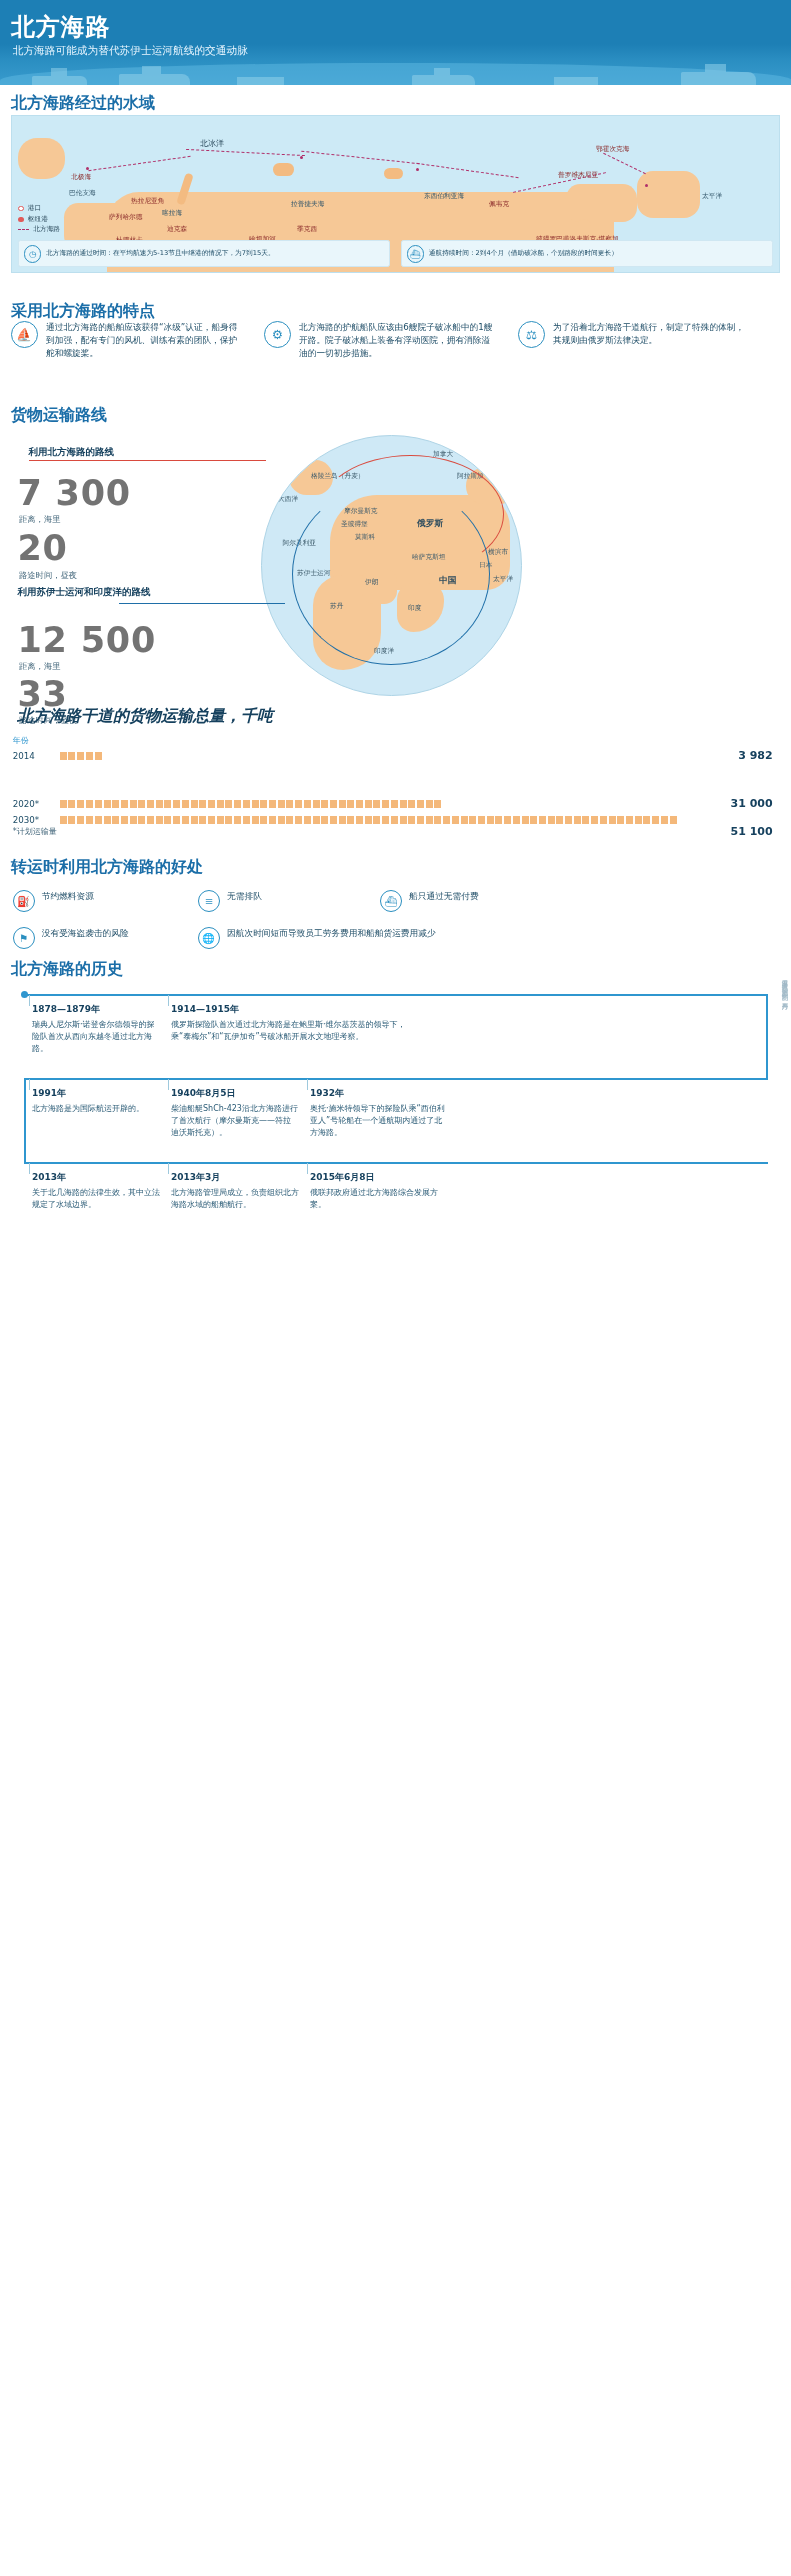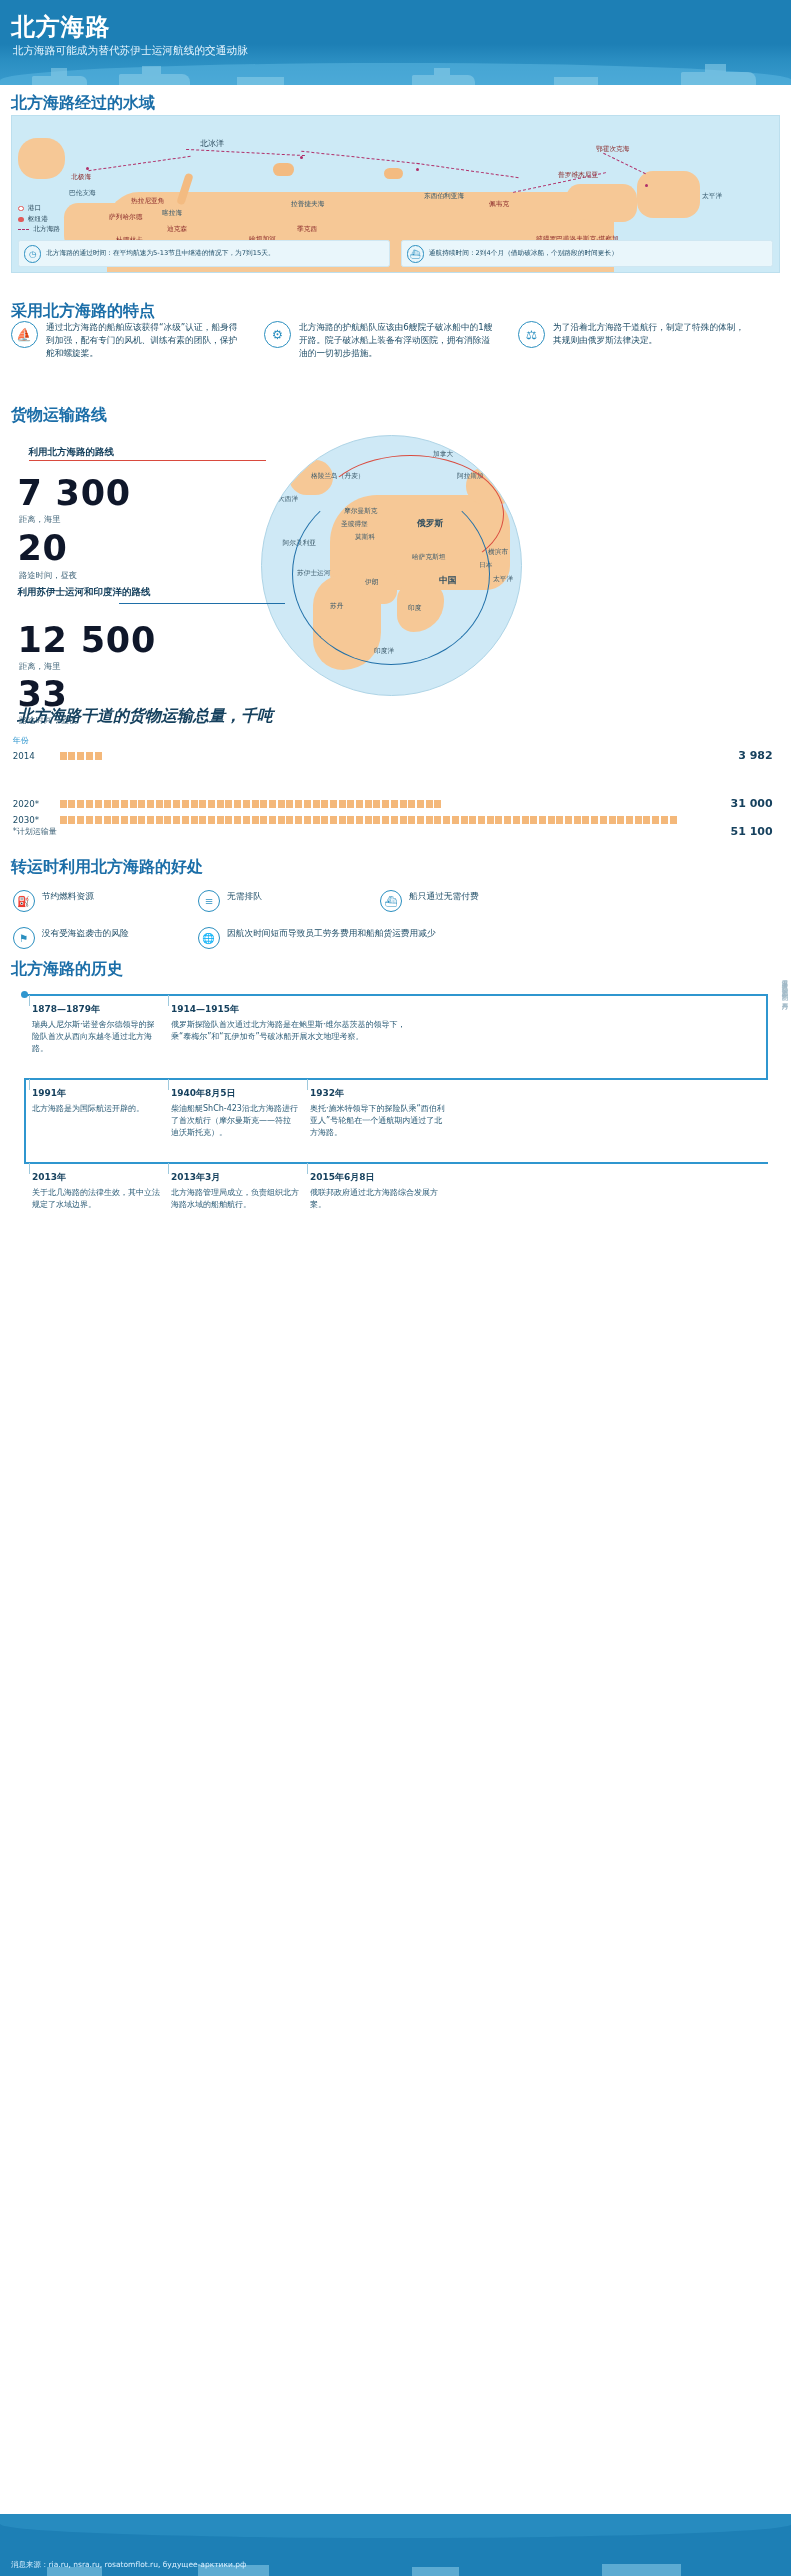--- a/index.html
+++ b/index.html
@@ -61,21 +61,21 @@
   .globe { position:absolute; left:261px; top:30px; width:261px; height:261px; border-radius:50%;
      background:#cfe9f6; border:0.8px solid #aed4e6; overflow:hidden; }
   .g-land { position:absolute; background:#f6c896; }
   .g-label { position:absolute; font-size:6.7px; color:#3d5b6b; white-space:nowrap; }
   .g-label.b { font-size:8.7px; font-weight:bold; color:#2f4d5e; }
   .g-route-red { position:absolute; border:1.6px solid #d94a3e; border-radius:50%; }
   .g-route-blue { position:absolute; border:1.6px solid #1f6fa8; border-radius:50%; }
   .lead { position:absolute; border-top:0.8px solid #d94a3e; }
   .lead-blue { position:absolute; border-top:0.8px solid #1f6fa8; }
   .route-cap { position:absolute; font-size:9.5px; font-weight:bold; color:#16415e; }
-  .bignum { position:absolute; font-size:35px; font-weight:bold; color:#0f172a; letter-spacing:0.8px; }
+  .bignum { position:absolute; font-size:35px; font-weight:bold; color:#737373; letter-spacing:0.8px; }
   .numlab { position:absolute; font-size:8.3px; color:#46697d; }
 
   
   .chart-sec { position:absolute; left:0; top:706px; width:792px; height:150px; }
   .chart-sec .sec-title { position:absolute; left:17px; top:0;font-style:italic; }
   .chart-sec .yearlab { position:absolute; left:12.7px; top:28.5px; font-size:8px; color:#2f96cf; }
   .bar-row { position:absolute; height:12px; left:12.7px; width:760px; }
   .bar-row .ylab { position:absolute; left:0; top:0.8px; font-size:8.7px; color:#1d4c66; width:43px; }
   .bar-track { position:absolute; left:47px; top:1.6px; height:8.7px; }
   .seg { position:absolute; top:0; width:7.1px; height:8.7px; background:#f4b87a; }
@@ -495,25 +495,15 @@
       <div class="t">北方海路管理局成立，负责组织北方海路水域的船舶航行。</div>
     </div>
     <div class="ev" style="left:310px;top:209px;width:142px;">
       <span class="y">2015年6月8日</span>
       <div class="t">俄联邦政府通过北方海路综合发展方案。</div>
     </div>
   </div>
 
   <div class="credit">俄罗斯卫星通讯社  信息图表   制图：周丹丹</div>
 
-  <div class="footer">
-    <div class="wave"></div>
-    <div class="ship-silhouettes" style="height:20.6px;">
-      <div class="ship" style="left:47px;width:55px;height:9.5px;"></div>
-      <div class="ship" style="left:198px;width:71px;height:11px;"></div>
-      <div class="ship" style="left:412px;width:47px;height:8.7px;"></div>
-      <div class="ship" style="left:602px;width:79px;height:12px;"></div>
-    </div>
-    <div class="src">消息来源：ria.ru, nsra.ru, rosatomflot.ru, будущее-арктики.рф</div>
-  </div>
 
 </div>
 
 
 </body></html>

